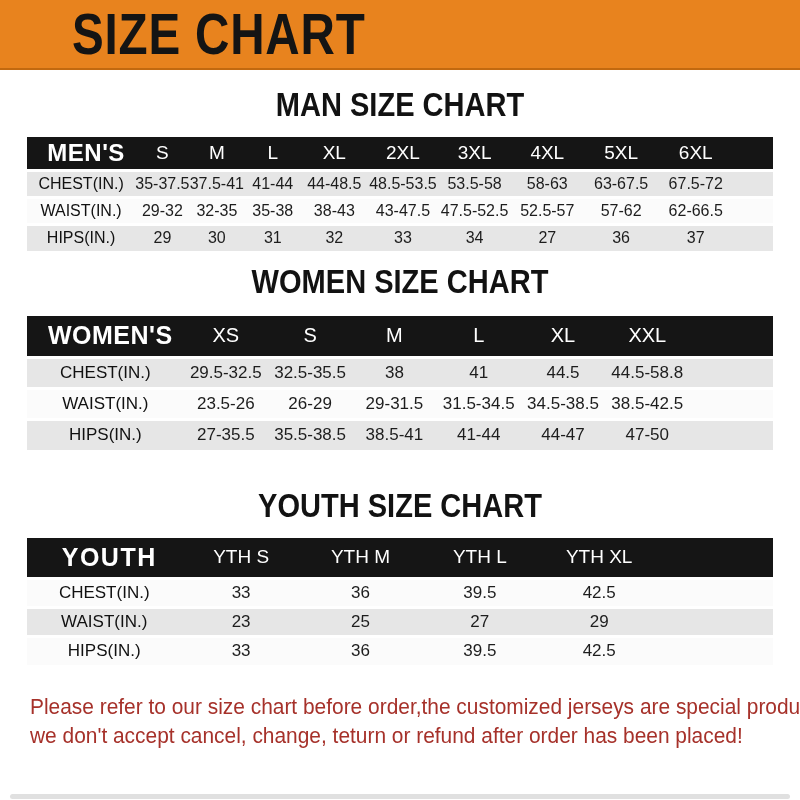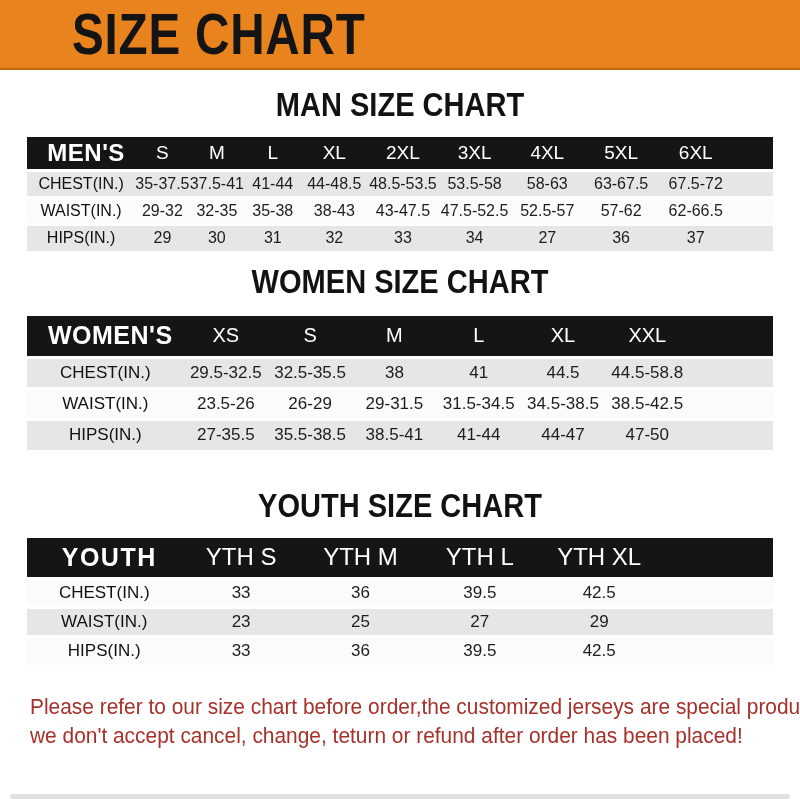--- a/index.html
+++ b/index.html
@@ -87,21 +87,21 @@
   .men tbody tr  { height: 27px; }
   .men td        { font-size: 16px; }
 
   .women thead tr { height: 41px; }
   .women thead th { font-size: 20px; }
   .women thead th.bar-label { font-size: 25px; }
   .women tbody tr { height: 31px; }
   .women td       { font-size: 17px; }
 
   .youth thead tr { height: 40px; }
-  .youth thead th { font-size: 24px; }
+  .youth thead th { font-size: 19px; }
   .youth thead th.bar-label { font-size: 25px; letter-spacing: 1.5px; }
   .youth tbody tr { height: 29px; }
   .youth td       { font-size: 17px; }
 
   
   footer.note { margin: 27px 0 0 30px; }
   footer.note p {
     margin: 0;
     color: #A6312A;
     font-size: 22px;

